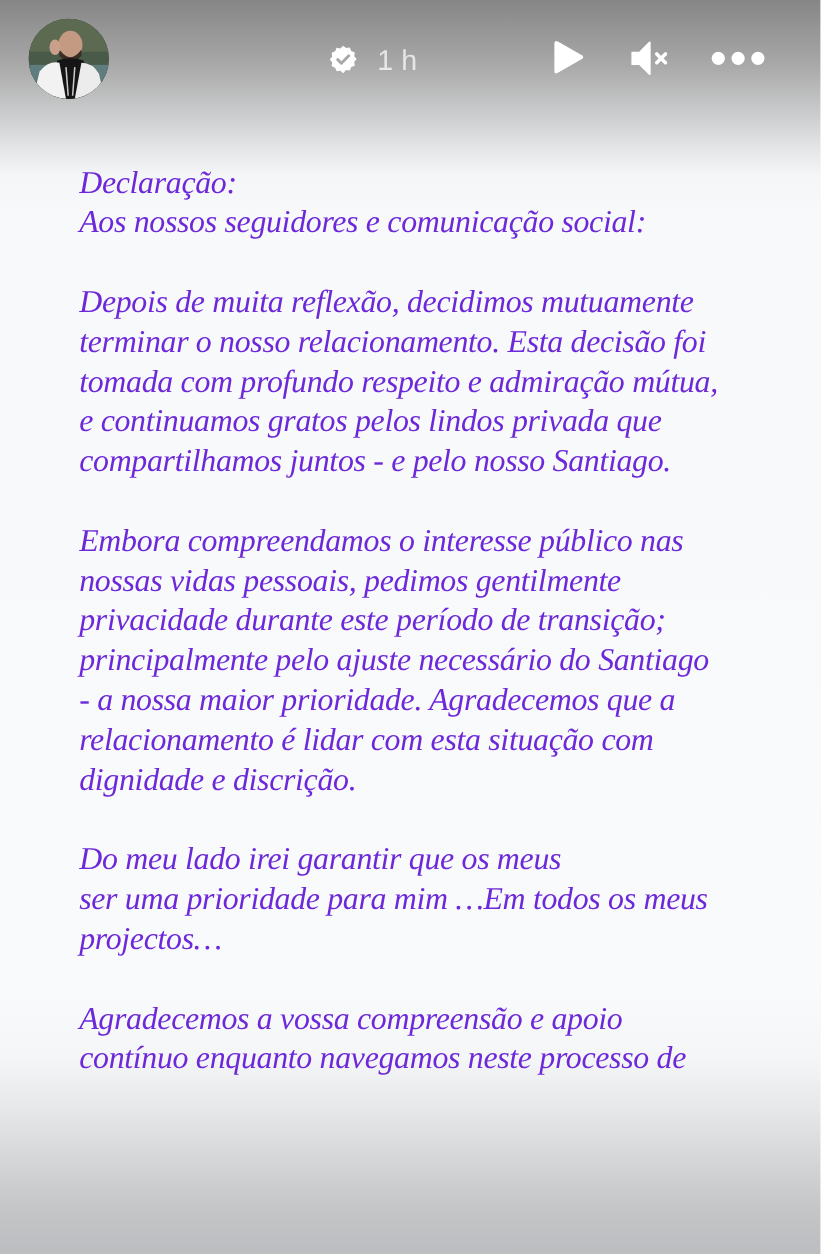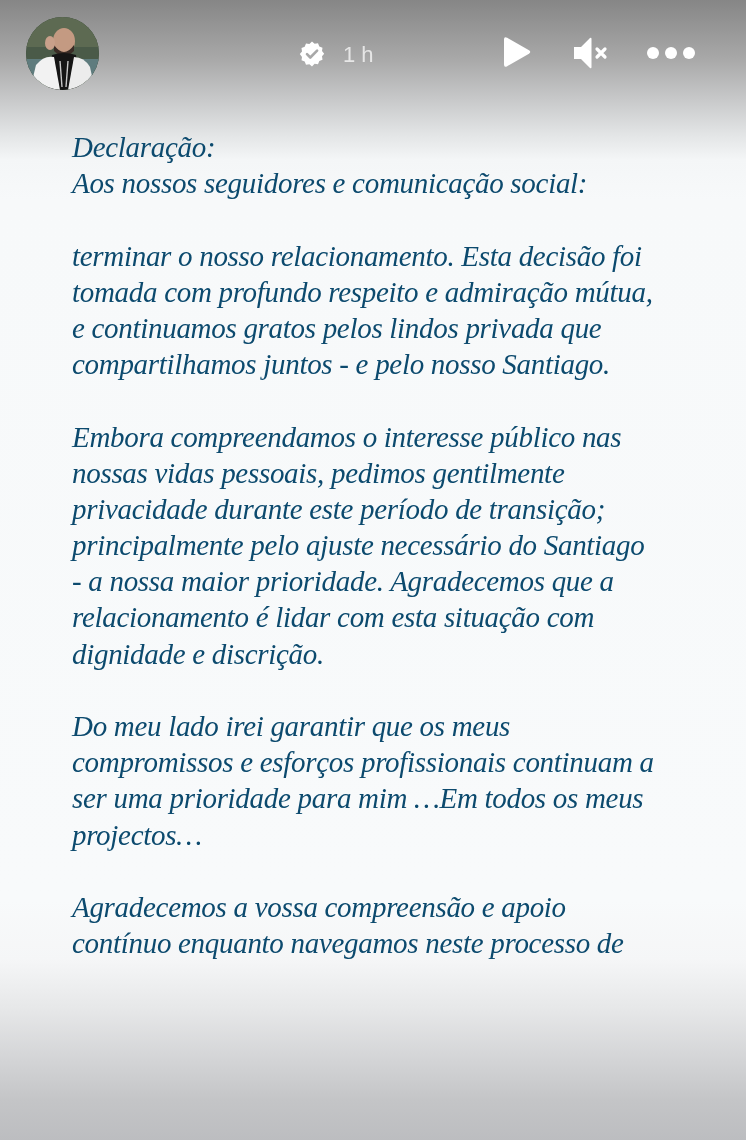--- a/index.html
+++ b/index.html
@@ -64,21 +64,21 @@
       position: absolute;
       left: 298px;
       top: 40px;
       width: 28px;
       height: 28px;
     }
     .timestamp {
       position: absolute;
       left: 343px;
       top: 40px;
-      font-size: 22px;
+      font-size: 26px;
       color: rgba(255,255,255,0.72);
       line-height: 30px;
     }
     .icon-btn {
       position: absolute;
       top: 30px;
       height: 46px;
       display: flex;
       align-items: center;
       justify-content: center;
@@ -86,27 +86,27 @@
     }
     .play-btn { left: 495px; width: 42px; }
     .mute-btn { left: 568px; width: 46px; }
     .more-btn { left: 643px; width: 56px; }
     .icon-btn svg { display: block; }
 
     
     .statement {
       position: absolute;
       left: 72px;
-      top: 129px;
+      top: 148px;
       width: 640px;
       font-family: "Liberation Serif", "DejaVu Serif", serif;
       font-style: italic;
       font-size: 29px;
       line-height: 36.2px;
-      color: #0c4a6e;
+      color: #6d28d9;
       letter-spacing: -0.3px;
     }
     .statement .line {
       display: block;
       white-space: nowrap;
       height: 36.2px;
     }
     .statement .gap {
       display: block;
       height: 36.2px;
@@ -169,36 +169,36 @@
       <circle cx="44" cy="8" r="6" fill="#ffffff"></circle>
     </svg>
   </div>
 </div>
 
 <div class="statement">
   <span class="line">Declaração:</span>
   <span class="line">Aos nossos seguidores e comunicação social:</span>
   <span class="gap"></span>
 
+  <span class="line">Depois de muita reflexão, decidimos mutuamente</span>
   <span class="line">terminar o nosso relacionamento. Esta decisão foi</span>
   <span class="line">tomada com profundo respeito e admiração mútua,</span>
   <span class="line">e continuamos gratos pelos lindos privada que</span>
   <span class="line">compartilhamos juntos - e pelo nosso Santiago.</span>
   <span class="gap"></span>
 
   <span class="line">Embora compreendamos o interesse público nas</span>
   <span class="line">nossas vidas pessoais, pedimos gentilmente</span>
   <span class="line">privacidade durante este período de transição;</span>
   <span class="line">principalmente pelo ajuste necessário do Santiago</span>
   <span class="line">- a nossa maior prioridade. Agradecemos que a</span>
   <span class="line">relacionamento é lidar com esta situação com</span>
   <span class="line">dignidade e discrição.</span>
   <span class="gap"></span>
 
   <span class="line">Do meu lado irei garantir que os meus</span>
-  <span class="line">compromissos e esforços profissionais continuam a</span>
   <span class="line">ser uma prioridade para mim …Em todos os meus</span>
   <span class="line">projectos…</span>
   <span class="gap"></span>
 
   <span class="line">Agradecemos a vossa compreensão e apoio</span>
   <span class="line">contínuo enquanto navegamos neste processo de</span>
 </div>
 
 </body></html>

